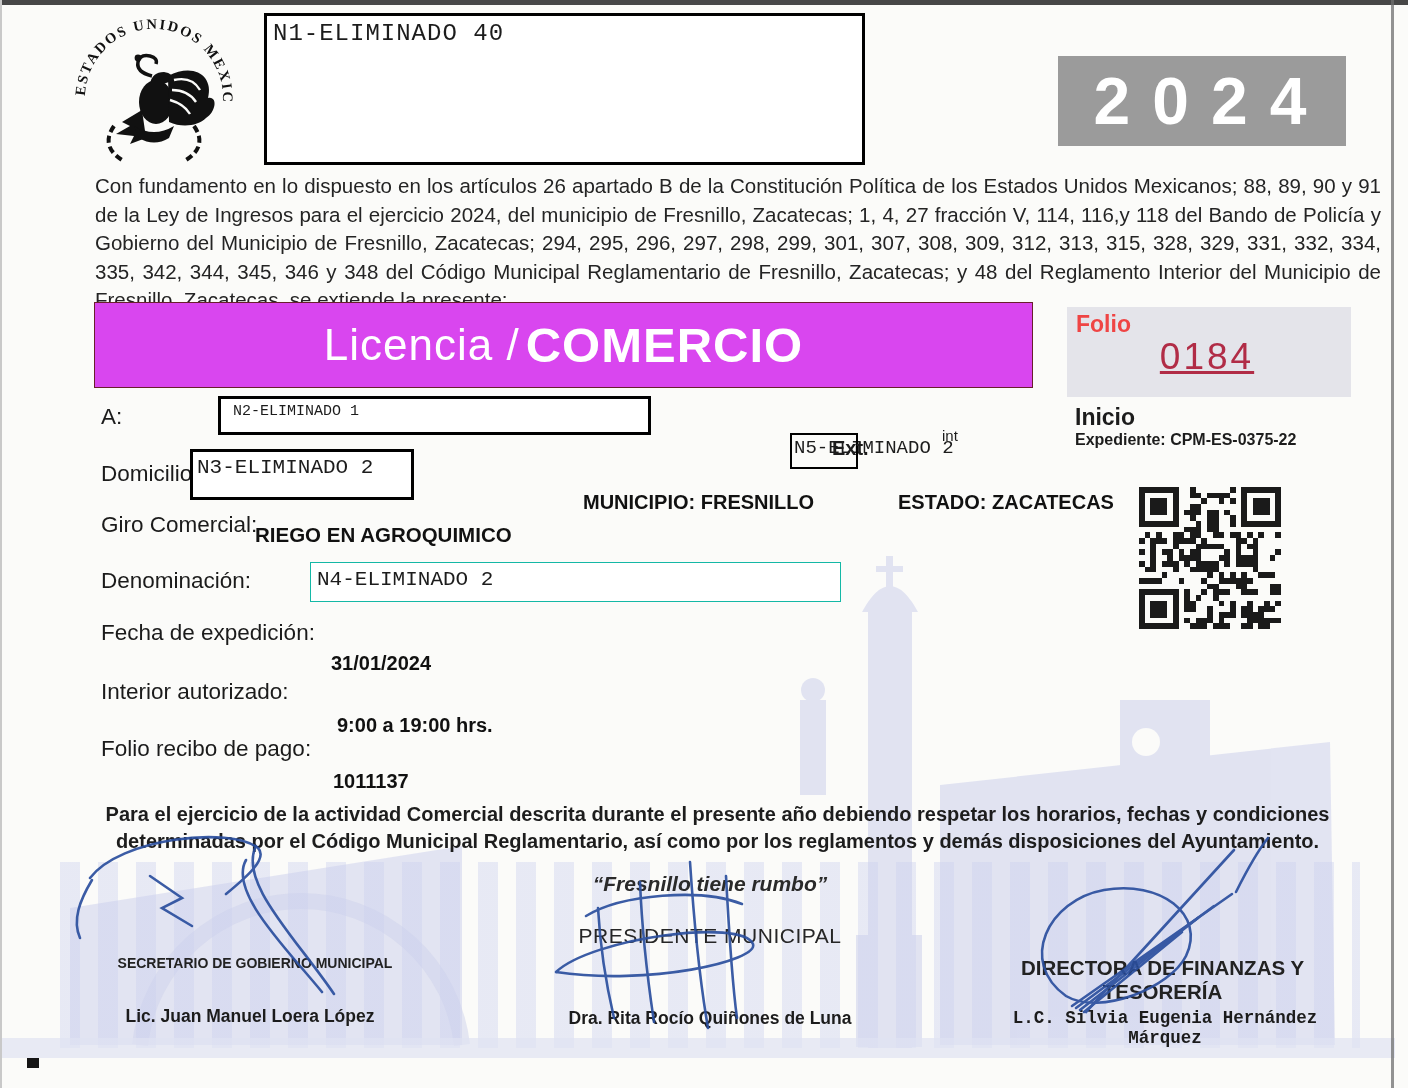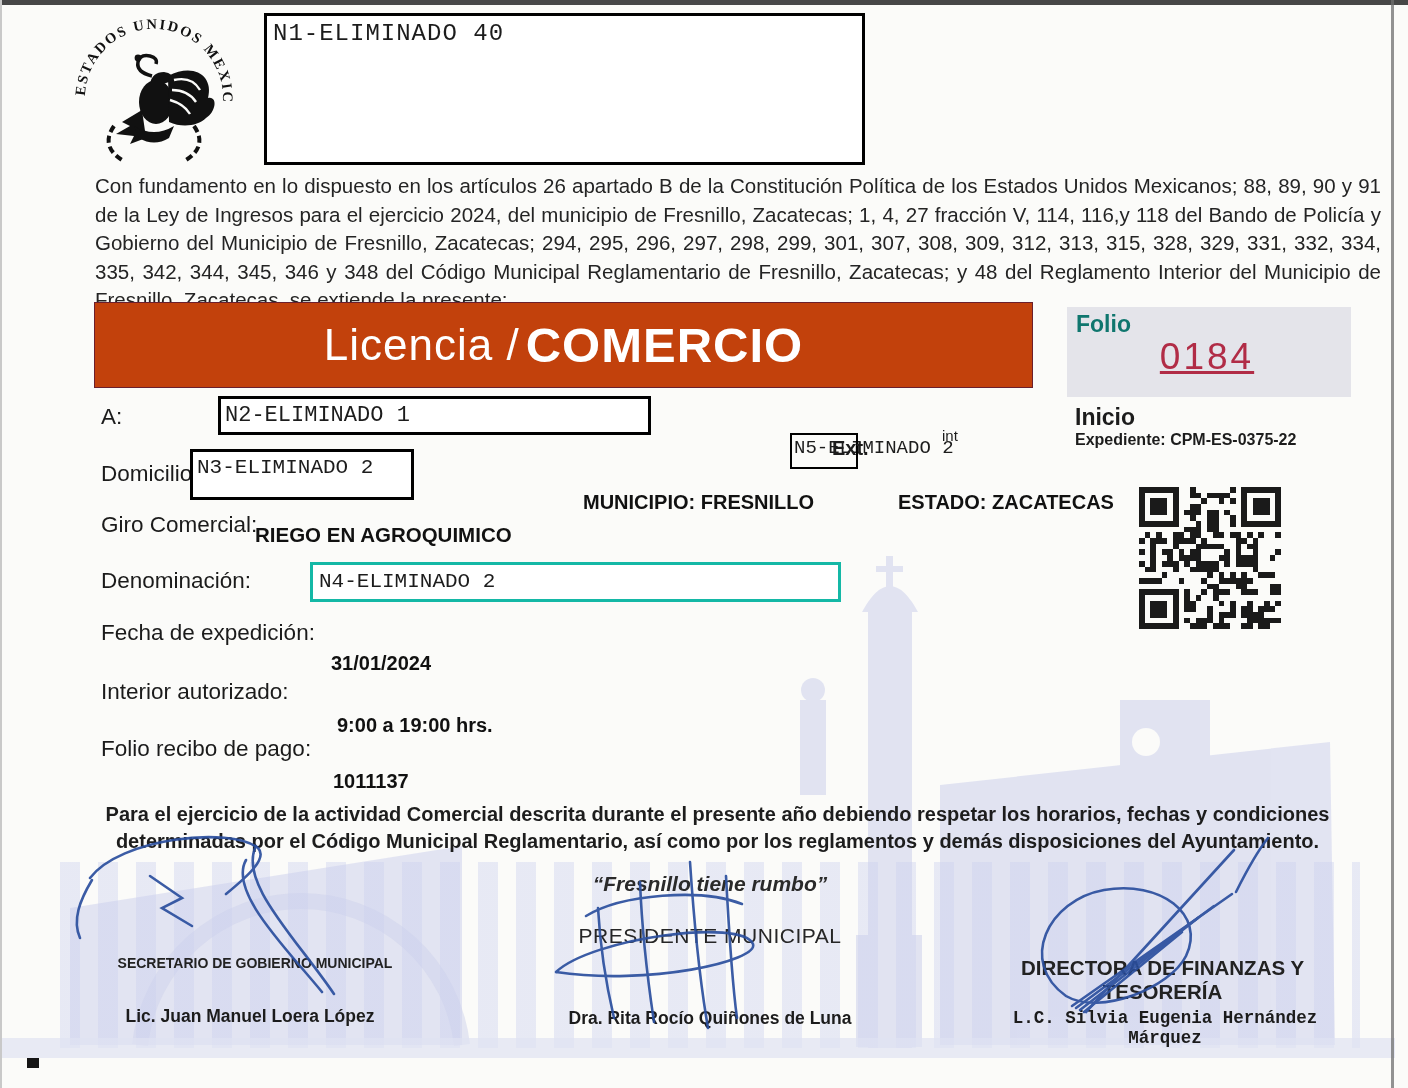--- a/index.html
+++ b/index.html
@@ -26,33 +26,33 @@
   
   .seal{left:68px;top:14px;width:172px;height:158px;}
   .n1-box{left:264px;top:13px;width:601px;height:152px;border:3px solid #000;background:#fff;
           font-family:"Liberation Mono",monospace;font-size:24px;letter-spacing:1px;padding:4px 0 2px 6px;box-sizing:border-box;}
   .year-badge{left:1058px;top:56px;width:288px;height:90px;background:#9b9b9b;display:flex;align-items:center;justify-content:center;}
   .year-badge span{color:#fff;font-weight:bold;font-size:66px;letter-spacing:22px;padding-left:18px;}
 
   .preamble{left:95px;top:172px;width:1286px;font-size:20.5px;line-height:28.5px;text-align:justify;color:#242424;}
 
   
-  .banner{left:95px;top:303px;width:937px;height:84px;background:#c2410c;display:flex;align-items:center;justify-content:center;box-shadow:0 0 0 1px #6a1f2d;}
+  .banner{left:95px;top:303px;width:937px;height:84px;background:#d946ef;display:flex;align-items:center;justify-content:center;box-shadow:0 0 0 1px #6a1f2d;}
   .banner .t-reg{color:#fff;font-size:44px;letter-spacing:1px;}
   .banner .t-bold{color:#fff;font-size:49px;font-weight:bold;letter-spacing:1px;margin-left:6px;}
   .folio-box{left:1067px;top:307px;width:284px;height:90px;background:#e4e4ea;}
-  .folio-label{left:1076px;top:311px;font-weight:bold;font-size:23px;color:#0f766e;}
+  .folio-label{left:1076px;top:311px;font-weight:bold;font-size:23px;color:#ef4444;}
   .folio-number{left:1067px;top:336px;width:280px;text-align:center;font-size:37px;letter-spacing:3px;color:#b12c46;text-decoration:underline;}
 
   
   .lbl{font-size:22.5px;color:#1b1b1b;}
   .val-b{font-weight:bold;font-size:20px;color:#111;margin-top:9px;}
   .a-label{left:101px;top:404px;}
   .n2-box{left:218px;top:396px;width:433px;height:39px;border:3px solid #000;background:#fff;
-          font-family:"Liberation Mono",monospace;font-size:22px;padding:4px 0 0 4px;box-sizing:border-box;}
+          font-family:"Liberation Mono",monospace;font-size:15px;padding:4px 0 0 12px;box-sizing:border-box;}
   .inicio-label{left:1075px;top:404px;font-weight:bold;font-size:23px;}
   .expediente{left:1075px;top:431px;font-weight:bold;font-size:16px;}
 
   .domicilio-label{left:101px;top:461px;}
   .n3-box{left:190px;top:449px;width:224px;height:51px;border:3px solid #000;background:#fff;
           font-family:"Liberation Mono",monospace;font-size:21px;padding:4px 0 0 4px;box-sizing:border-box;}
 
   .n5-group{left:794px;top:437px;width:230px;height:36px;font-family:"Liberation Mono",monospace;font-size:19px;}
   .n5-outline{position:absolute;left:-4px;top:-4px;width:64px;height:32px;border:2px solid #000;}
   .n5-ext{position:absolute;left:38px;top:0px;font-family:"Liberation Sans",sans-serif;font-weight:bold;font-size:20px;}
@@ -60,21 +60,21 @@
 
   .municipio{left:583px;top:482px;}
   .estado{left:898px;top:482px;}
 
   .giro-label{left:101px;top:512px;}
   .giro-value{left:255px;top:514px;font-size:20.5px;}
 
   .qr{left:1139px;top:487px;width:142px;height:142px;}
 
   .denominacion-label{left:101px;top:568px;}
-  .n4-box{left:310px;top:562px;width:531px;height:40px;border:3px solid #14b8a6;background:#fff;
+  .n4-box{left:310px;top:562px;width:531px;height:40px;border:1px solid #14b8a6;background:#fff;
           font-family:"Liberation Mono",monospace;font-size:21px;padding:5px 0 0 6px;box-sizing:border-box;}
 
   .fecha-label{left:101px;top:620px;}
   .fecha-value{left:331px;top:643px;}
   .horario-label{left:101px;top:679px;}
   .horario-value{left:337px;top:705px;}
   .foliopago-label{left:101px;top:736px;}
   .foliopago-value{left:333px;top:761px;}
 
   .terms{left:70px;top:801px;width:1295px;text-align:center;font-weight:bold;font-size:20px;line-height:27px;color:#1d1d1d;}
@@ -136,20 +136,23 @@
       <path d="M66,112 q20,12 40,0 l-5,12 q-15,9 -30,0 z" fill="#111"></path>
       <path d="M46,112 q-14,20 8,34" stroke="#111" stroke-width="4" fill="none" stroke-dasharray="7 4"></path>
       <path d="M126,112 q14,20 -8,34" stroke="#111" stroke-width="4" fill="none" stroke-dasharray="7 4"></path>
     </g>
   </svg>
 
   <div class="abs n1-box z3">
     <span>N1-ELIMINADO 40</span>
   </div>
 
+  <div class="abs year-badge z1">
+    <span>2024</span>
+  </div>
 
   <div class="abs preamble z1">Con fundamento en lo dispuesto en los artículos 26 apartado B de la Constitución Política de los Estados Unidos Mexicanos; 88, 89, 90 y 91 de la Ley de Ingresos para el ejercicio 2024, del municipio de Fresnillo, Zacatecas; 1, 4, 27 fracción V, 114, 116,y 118 del Bando de Policía y Gobierno del Municipio de Fresnillo, Zacatecas; 294, 295, 296, 297, 298, 299, 301, 307, 308, 309, 312, 313, 315, 328, 329, 331, 332, 334, 335, 342, 344, 345, 346 y 348 del Código Municipal Reglamentario de Fresnillo, Zacatecas; y 48 del Reglamento Interior del Municipio de Fresnillo, Zacatecas, se extiende la presente:</div>
 
   <div class="abs banner z1">
     <span class="t-reg">Licencia /</span>
     <span class="t-bold">COMERCIO</span>
   </div>
 
   <div class="abs folio-box z1"></div>
   <div class="abs folio-label z2">Folio</div>

